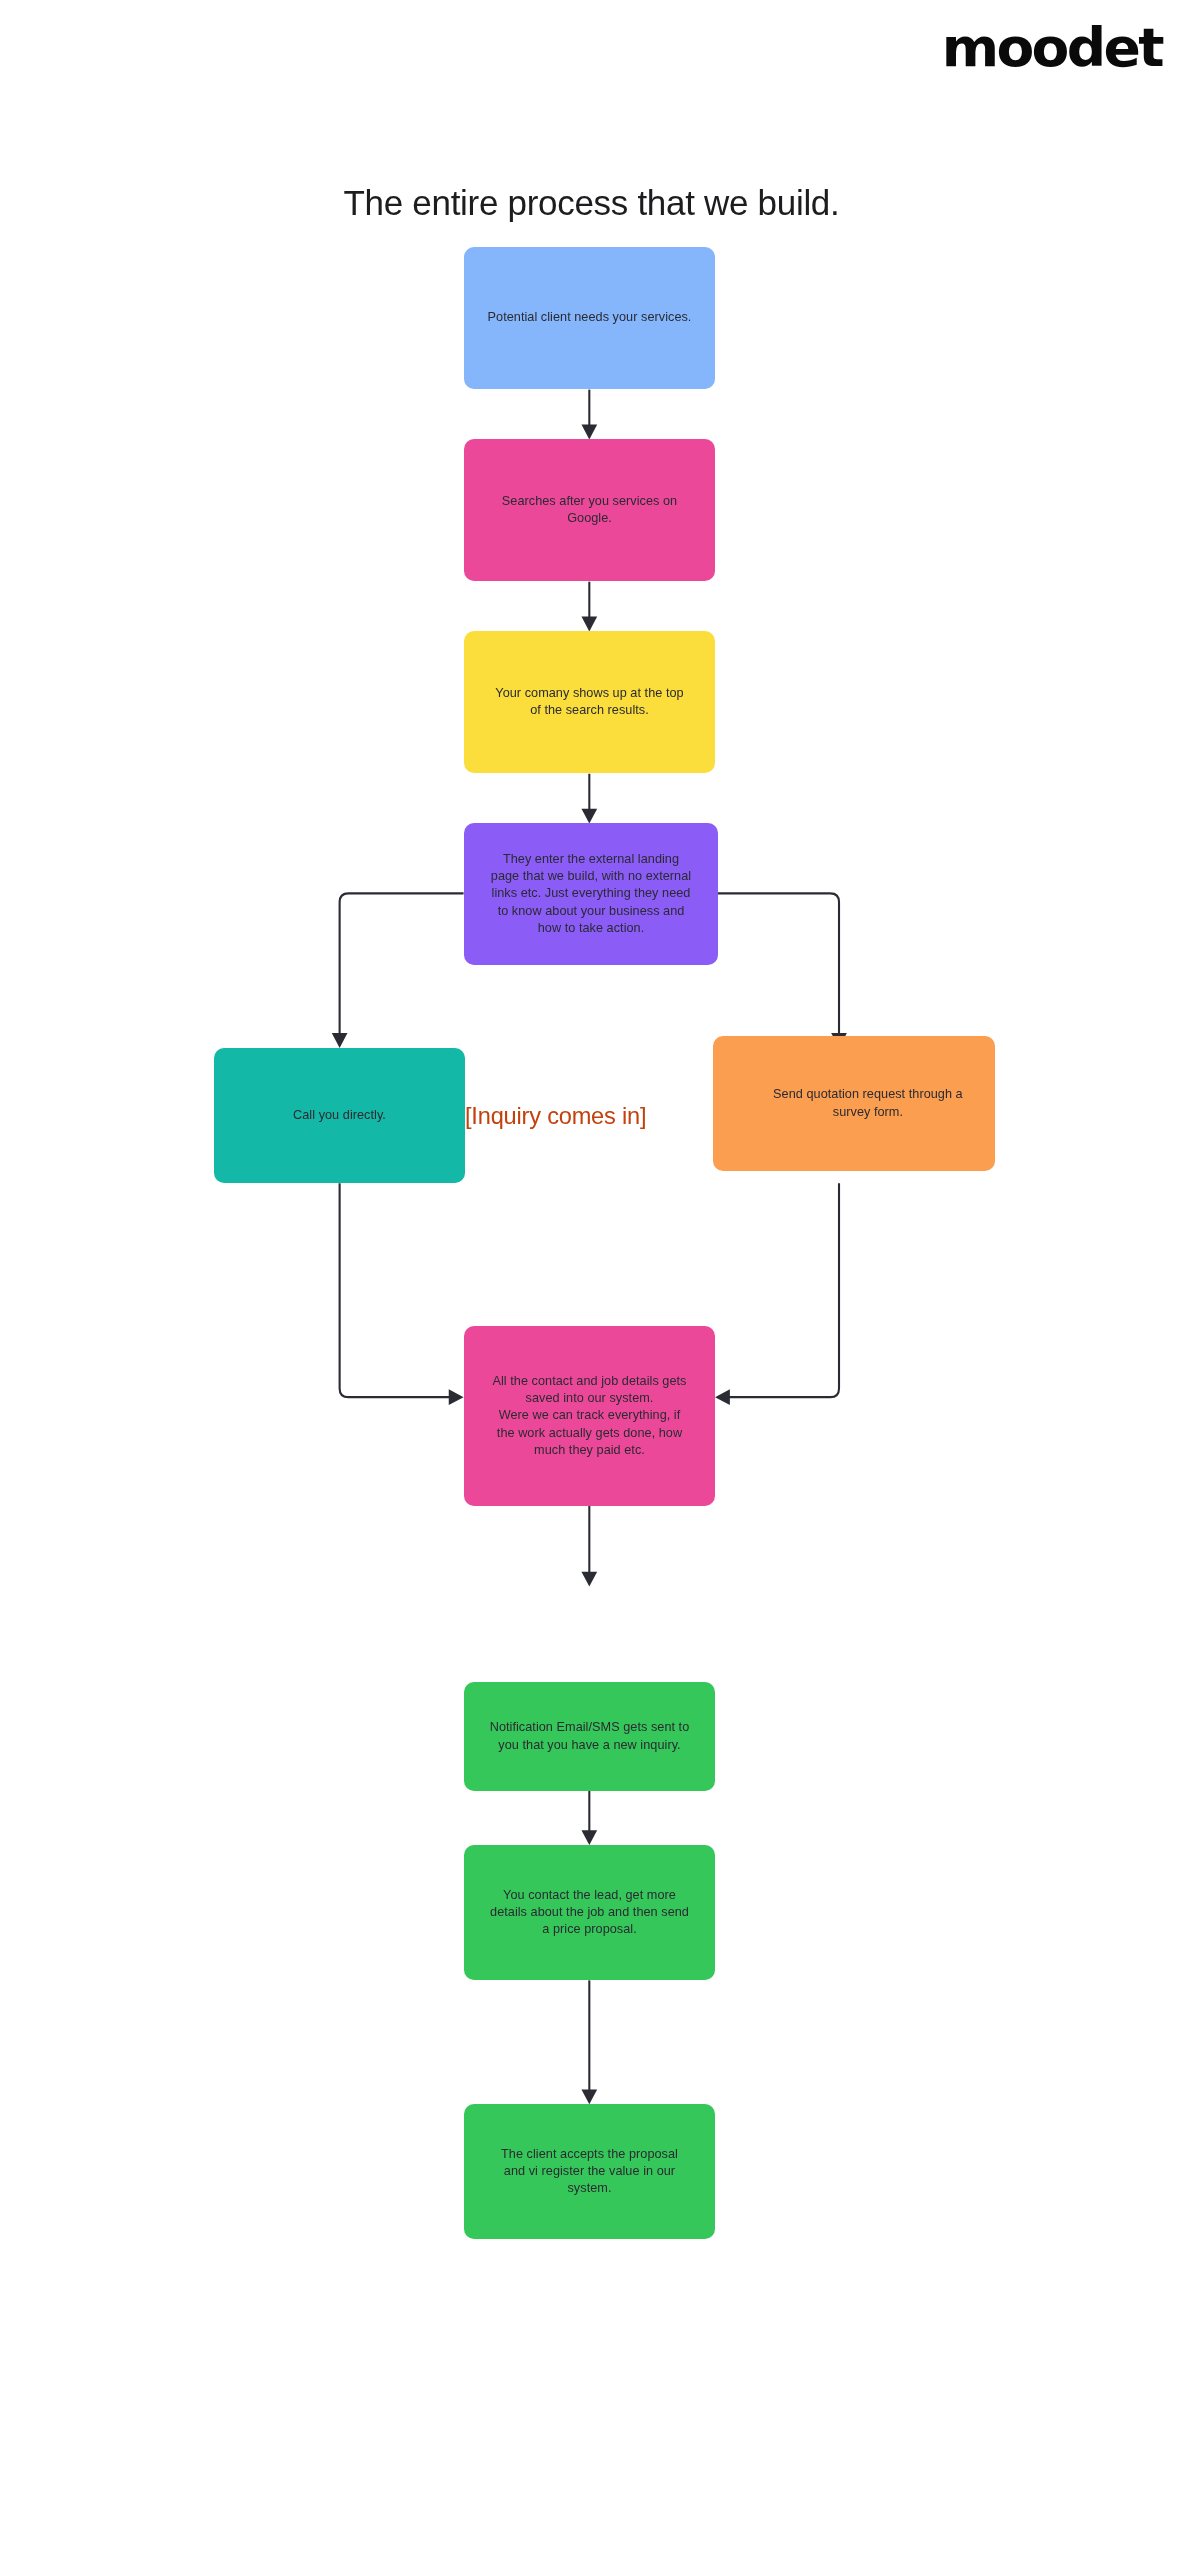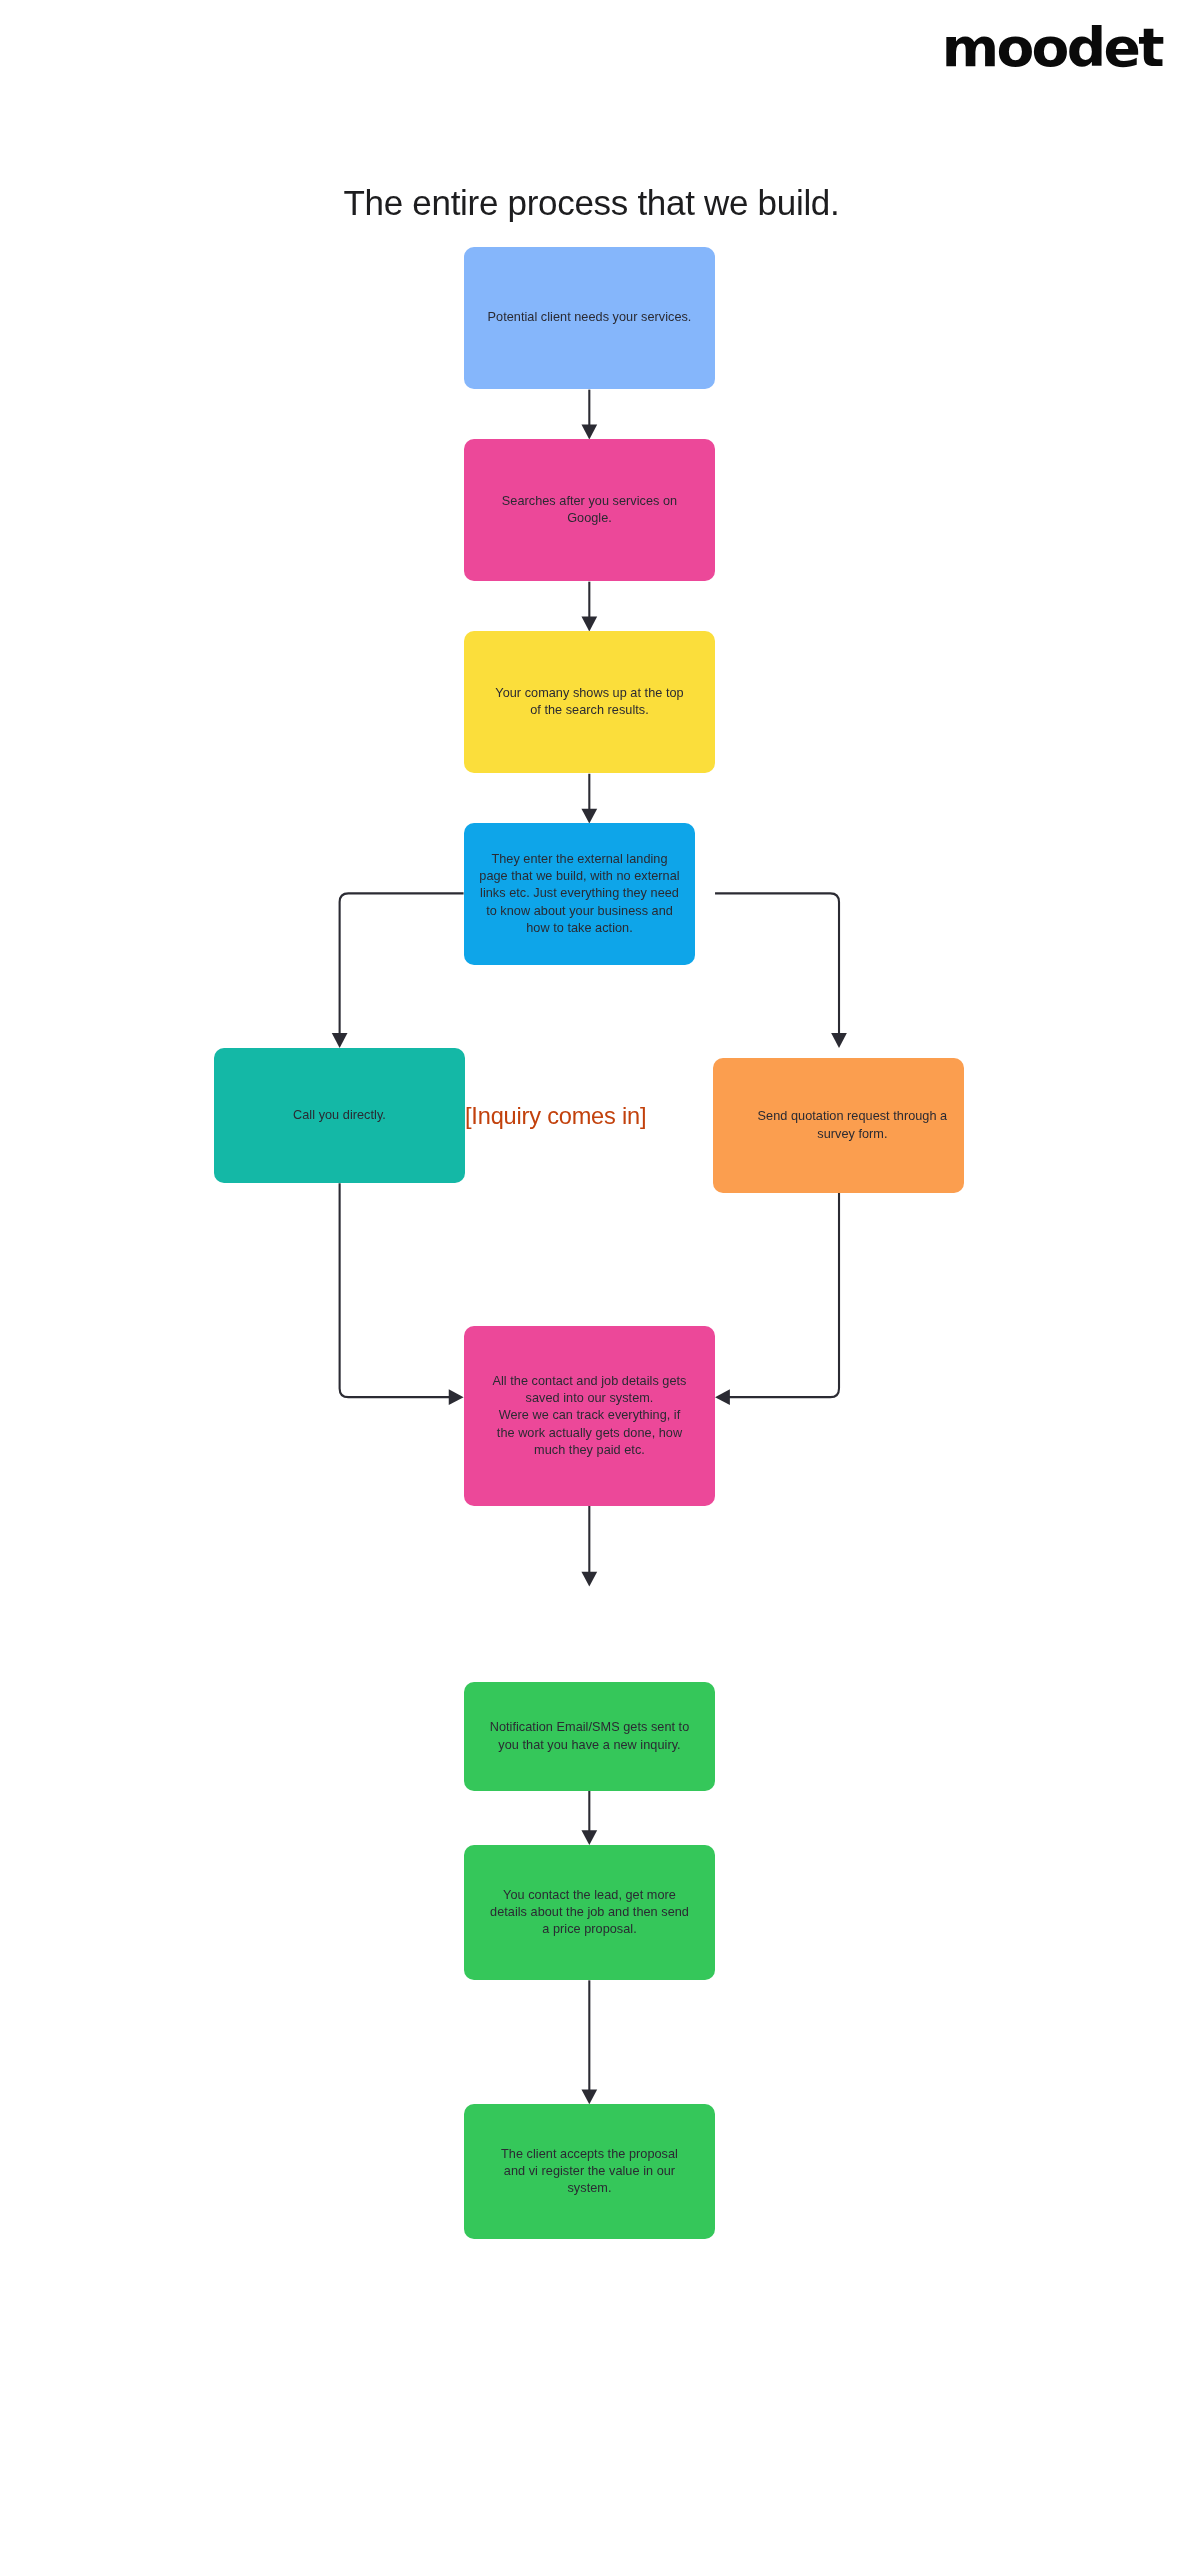--- a/index.html
+++ b/index.html
@@ -155,29 +155,29 @@
   </svg>
 
   <div class="flow-node" style="left:464px; top:247px; width:251px; height:142px; background:#85B6FB;">Potential client needs your services.</div>
 
   <div class="flow-node" style="left:464px; top:439px; width:251px; height:142px; background:#ec4899;">Searches after you services on
 Google.</div>
 
   <div class="flow-node" style="left:464px; top:631px; width:251px; height:142px; background:#FBDE3B;">Your comany shows up at the top
 of the search results.</div>
 
-  <div class="flow-node" style="left:464px; top:823px; width:231px; height:142px; background:#0ea5e9;">They enter the external landing
+  <div class="flow-node" style="left:464px; top:823px; width:254px; height:142px; background:#8b5cf6;">They enter the external landing
 page that we build, with no external
 links etc. Just everything they need
 to know about your business and
 how to take action.</div>
 
   <div class="flow-node" style="left:214px; top:1048px; width:251px; height:135px; background:#14b8a6;">Call you directly.</div>
 
-  <div class="flow-node" style="left:713px; top:1058px; width:251px; height:135px; background:#FB9E4F;padding-left:40px;">Send quotation request through a
+  <div class="flow-node" style="left:713px; top:1036px; width:282px; height:135px; background:#FB9E4F;padding-left:40px;">Send quotation request through a
 survey form.</div>
 
   <div class="flow-node" style="left:464px; top:1326px; width:251px; height:180px; background:#ec4899;">All the contact and job details gets
 saved into our system.
 Were we can track everything, if
 the work actually gets done, how
 much they paid etc.</div>
 
   <div class="flow-node" style="left:464px; top:1682px; width:251px; height:109px; background:#35C75A;">Notification Email/SMS gets sent to
 you that you have a new inquiry.</div>

